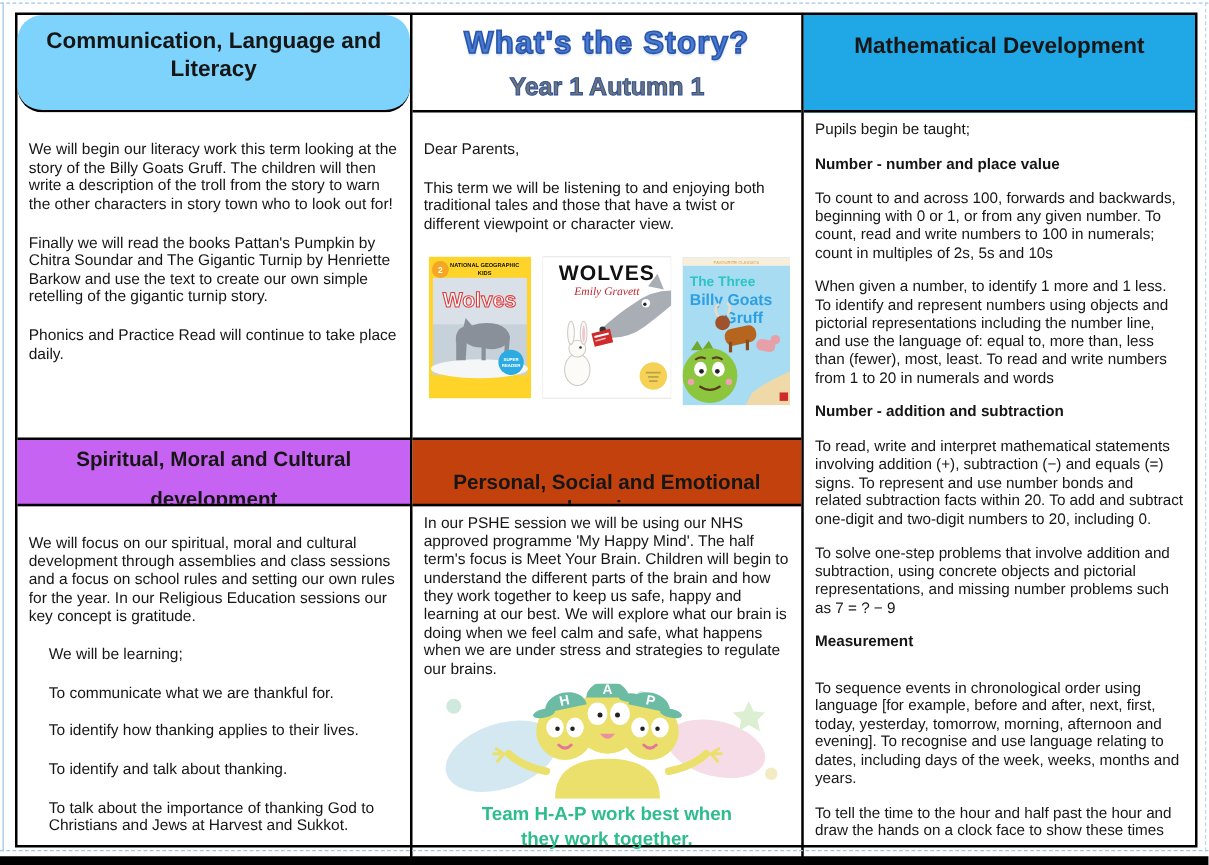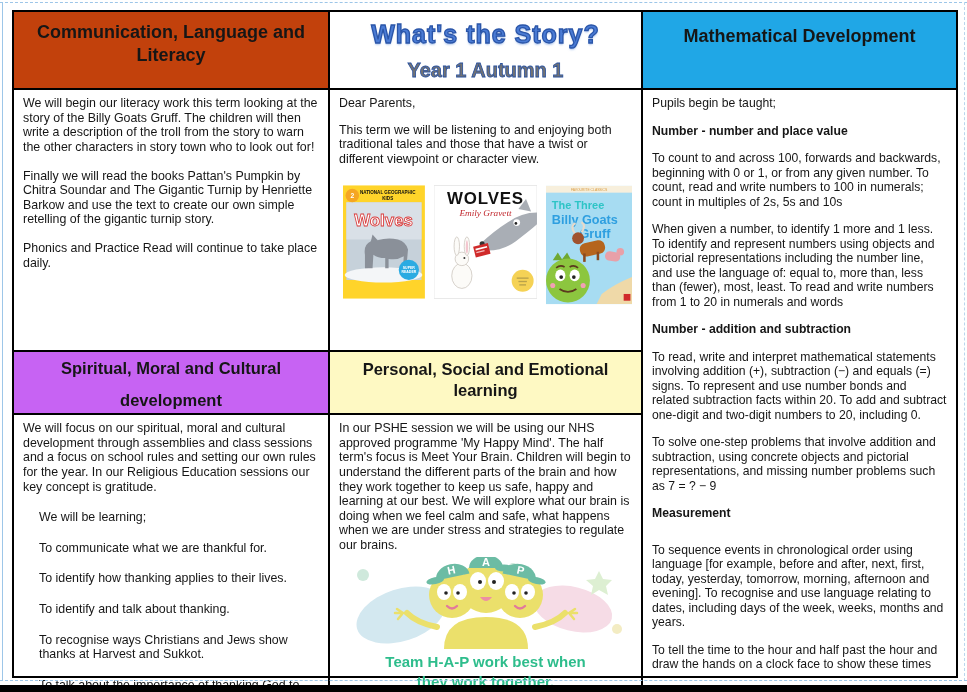--- a/index.html
+++ b/index.html
@@ -12,32 +12,32 @@
   .edge-right{position:absolute;top:2px;bottom:11px;right:2px;border-left:1px dashed #b9d7ee;}
   .bottom-bar{position:absolute;bottom:0;left:0;right:0;height:7px;background:#000;}
 
   .tbl{position:absolute;left:12px;top:10px;width:946px;height:668px;border:2px solid #000;
        box-sizing:border-box;display:grid;grid-template-columns:316px 313px 1fr;background:#fff;}
   .col{display:flex;flex-direction:column;min-width:0;box-sizing:border-box;}
   .col1,.col2{border-right:2px solid #000;}
   .cell{box-sizing:border-box;overflow:hidden;}
   .hcell{height:78px;border-bottom:2px solid #000;text-align:center;font-weight:bold;
          font-size:18px;line-height:1.25;padding-top:9px;}
-  .band{height:63px;border-bottom:2px solid #000;text-align:center;font-weight:bold;
+  .band{height:53px;border-bottom:2px solid #000;text-align:center;font-weight:bold;
         font-size:16.5px;padding-top:7px;}
   .body{padding:6px 9px 4px 9px;font-size:12.4px;line-height:1.18;}
   .b1{height:262px;border-bottom:2px solid #000;}
   .b2{flex:1;}
-  .body p{margin:0 0 14px 0;}
+  .body p{margin:16px 0 14px 0;}
   .line{margin:16px;}
-  .red{background:#c2410c;}
+  .red{background:#7dd3fc;border-radius:20px;}
   .cyan{background:#20a7e6;}
   .purple{background:#c763f3;}
   .purple .l2{margin-top:13px;}
-  .pink{background:#fef9c3;line-height:1.3;padding-top:7px;}
+  .pink{background:#c2410c;line-height:1.3;padding-top:24px;}
 
   .title-cell{height:78px;border-bottom:2px solid #000;text-align:center;padding-top:8px;}
   .wordart{font-size:25px;font-weight:800;letter-spacing:1px;color:#4a7bd4;
            -webkit-text-stroke:1.3px #2a55a8;text-shadow:0 2px 2px rgba(130,165,225,.55);}
   .subtitle{font-size:20px;font-weight:800;color:#737373;-webkit-text-stroke:.8px #27509f;margin-top:10px;}
 
   .books{display:flex;gap:9px;margin:8px 0 0 4px;align-items:flex-start;}
   .maths-body{flex:1;padding:6px 9px;font-size:12.2px;line-height:1.19;}
   .maths-body p{margin:0 0 13px 0;}
   .bold{font-weight:bold;}
@@ -69,21 +69,20 @@
       <div class="cell band purple">
         <div>Spiritual, Moral and Cultural</div>
         <div class="l2">development</div>
       </div>
       <div class="cell body b2">
         <p style="margin-bottom:0">We will  focus on our spiritual, moral and cultural development through assemblies and class sessions and a focus on school rules and setting our own rules for the year. In our Religious Education sessions our key concept is gratitude.</p>
         <div class="line">We will be learning;</div>
         <div class="line">To communicate what we are thankful for.</div>
         <div class="line">To identify how thanking applies to their lives.</div>
         <div class="line">To identify and talk about thanking.</div>
-        <div class="line">To recognise ways Christians and Jews show thanks at Harvest and Sukkot.</div>
         <div class="line">To talk about the importance of thanking God to Christians and Jews at Harvest and Sukkot.</div>
       </div>
     </div>
 
     <div class="col col2">
       <div class="cell title-cell">
         <div class="wordart">What's the Story?</div>
         <div class="subtitle">Year 1 Autumn 1</div>
       </div>
       <div class="cell body b1">

